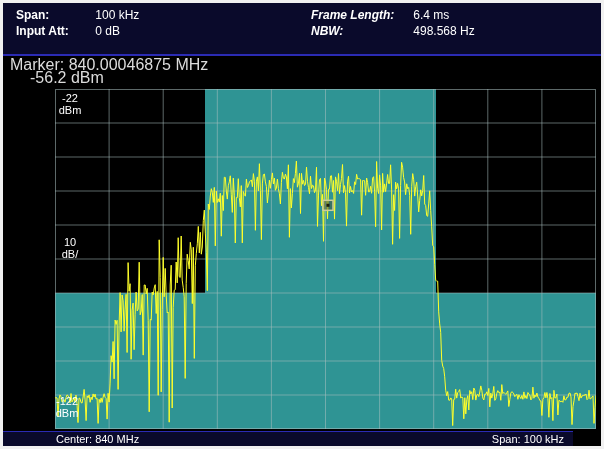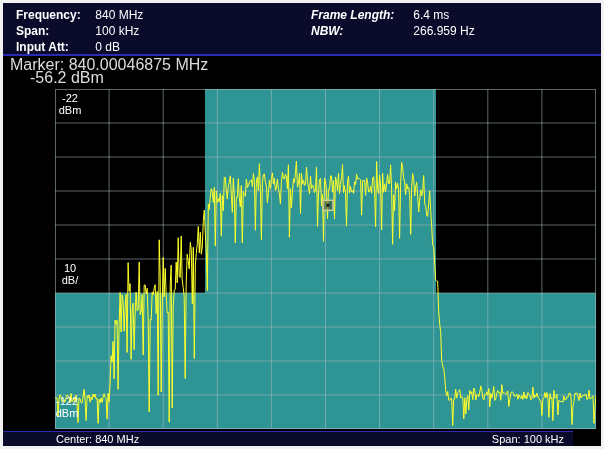--- a/index.html
+++ b/index.html
@@ -14,21 +14,21 @@
   .hcol.left{left:13px;}
   .hcol.right{left:308px;}
   .hrow{height:16px;line-height:16px;font-size:12px;white-space:nowrap;color:var(--text,#fff);}
   .hlabel{display:inline-block;font-weight:bold;}
   .left .hlabel{width:76px;}
   .right .hlabel{width:99px;font-style:italic;}
   .marker-readout{position:absolute;left:10px;top:58px;font-size:16px;line-height:13px;color:#dcdcdc;z-index:6;}
   .marker-line2{padding-left:20px;}
   .ylabel{position:absolute;width:40px;text-align:center;font-size:11px;line-height:12px;color:#fff;z-index:6;margin-left:38px;}
   .y-top{left:12px;top:92px;}
-  .y-mid{left:12px;top:262px;}
+  .y-mid{left:12px;top:236px;}
   .y-bottom{left:6px;top:395px;width:46px;}
   .plot{position:absolute;left:55px;top:89px;width:541px;height:340px;background:#000;z-index:1;}
   .mask{position:absolute;background:var(--mask,#2f9494);}
   #mask-lower{left:0;right:0;bottom:0;top:60%;}
   #mask-center{top:0;bottom:0;left:27.8%;width:42.6%;}
   #plot-svg{position:absolute;left:0;top:0;display:block;}
   #grid-lines line{stroke:var(--grid,rgba(170,192,192,0.55));stroke-width:1;}
   #grid-border{stroke:var(--grid,rgba(170,192,192,0.55));stroke-width:1;fill:none;}
   #trace-line{fill:none;stroke:var(--trace,#ffff2a);stroke-width:1;stroke-linejoin:round;}
   #marker-rect{fill:rgba(70,70,40,0.45);stroke:#cdcd9a;stroke-width:1.5;}
@@ -39,40 +39,36 @@
   .footer .span{position:absolute;right:9px;}
 </style>
 </head>
 <body>
 
 <div class="screen">
 
   <div class="header">
     <div class="hcol left">
       <div class="hrow">
-        <span class="hlabel">Frequency:</span>
-        <span class="hvalue">840 MHz</span>
-      </div>
-      <div class="hrow">
         <span class="hlabel">Span:</span>
         <span class="hvalue">100 kHz</span>
       </div>
       <div class="hrow">
         <span class="hlabel">Input Att:</span>
         <span class="hvalue">0 dB</span>
       </div>
     </div>
     <div class="hcol right">
       <div class="hrow">
         <span class="hlabel">Frame Length:</span>
         <span class="hvalue">6.4 ms</span>
       </div>
       <div class="hrow">
         <span class="hlabel">NBW:</span>
-        <span class="hvalue">266.959 Hz</span>
+        <span class="hvalue">498.568 Hz</span>
       </div>
     </div>
   </div>
 
   <div class="marker-readout">
     <div>Marker: 840.00046875 MHz</div>
     <div class="marker-line2">-56.2 dBm</div>
   </div>
 
   <div class="ylabel y-top">

